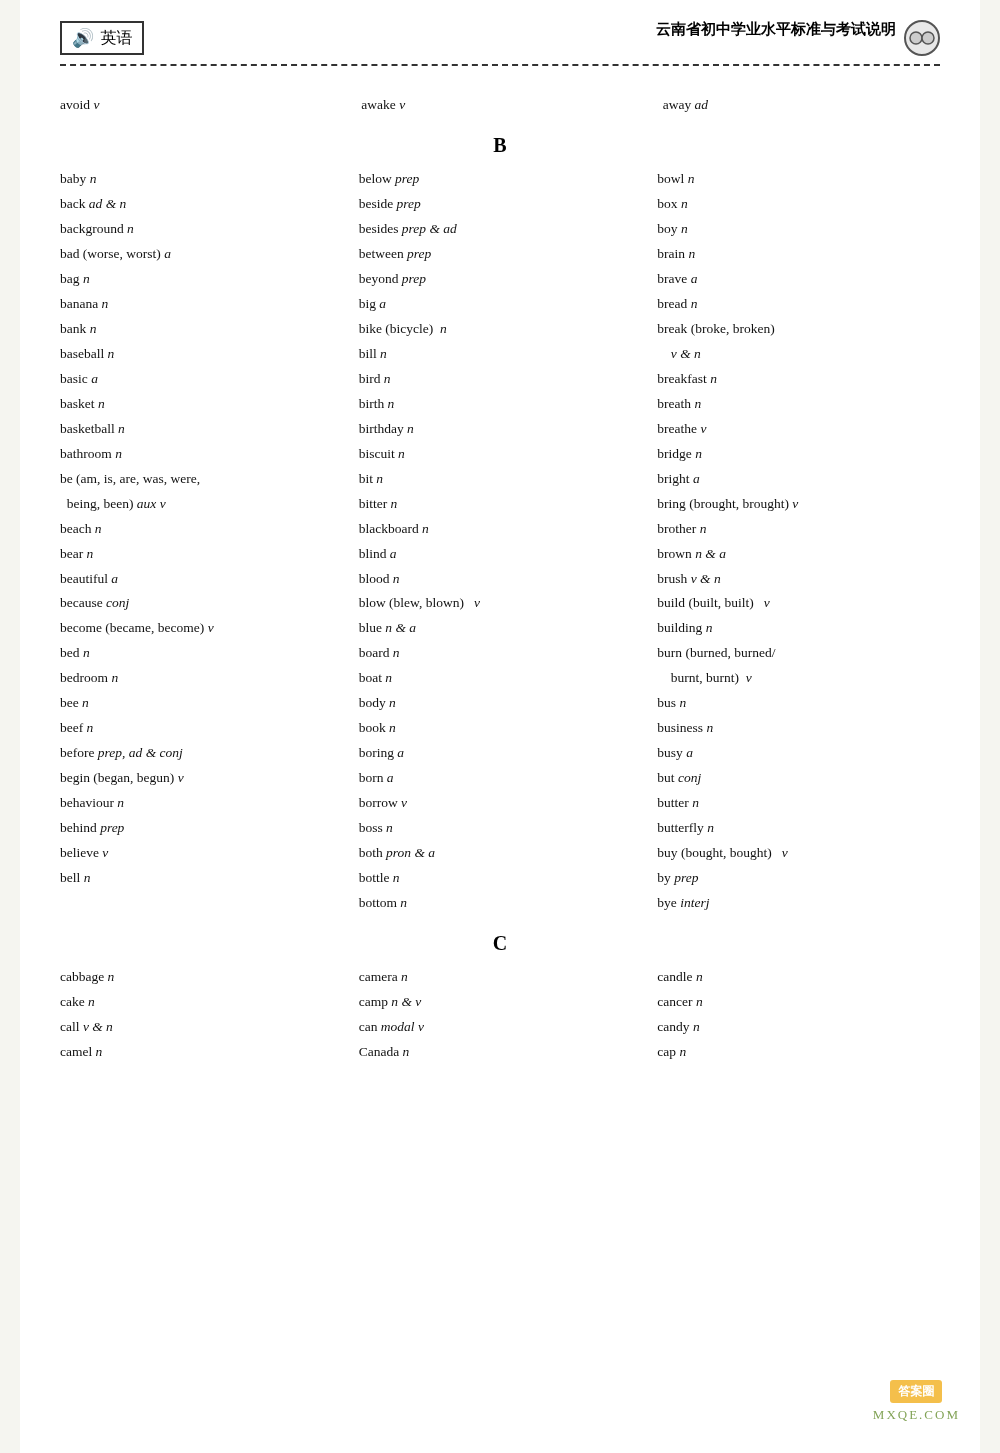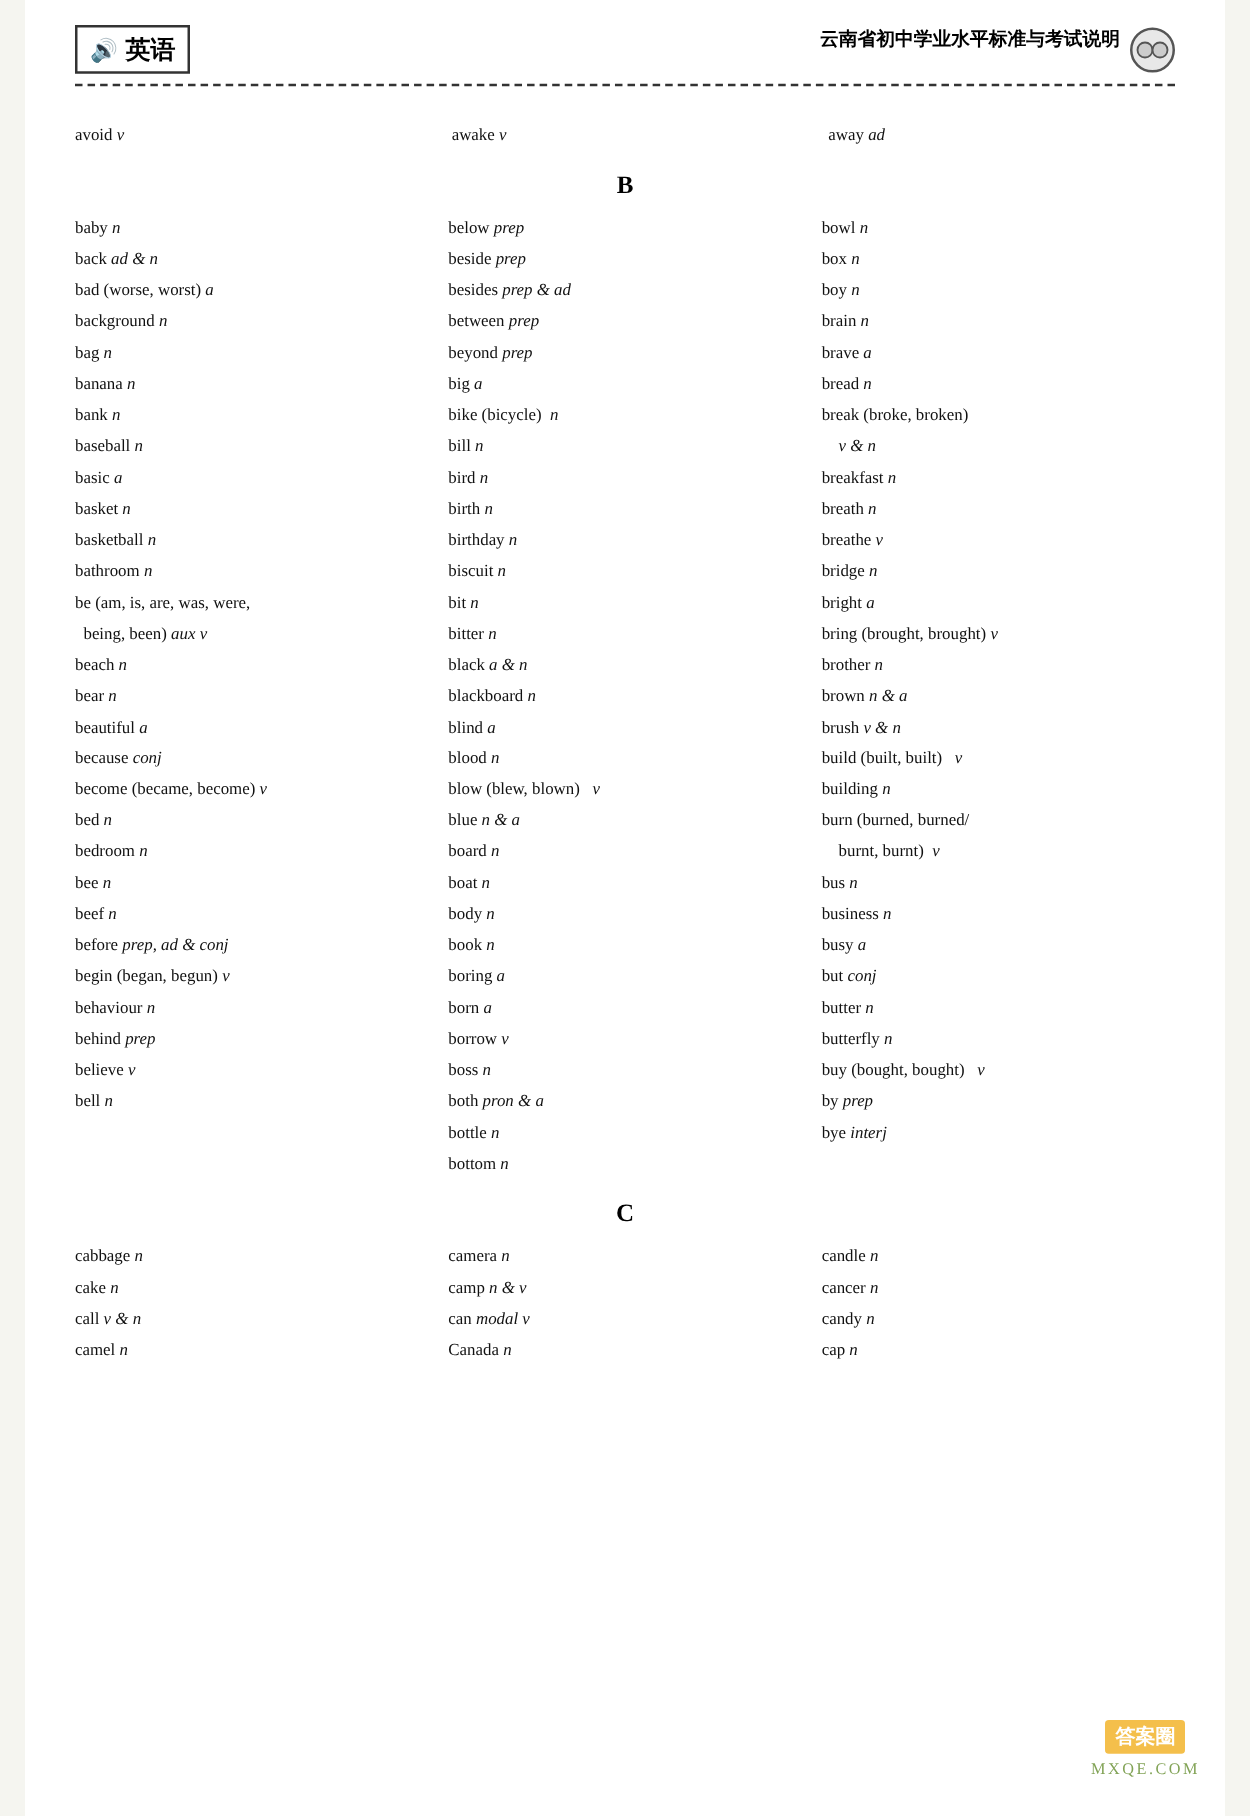--- a/index.html
+++ b/index.html
@@ -31,22 +31,22 @@
       display: flex;
       align-items: center;
       gap: 6px;
       border: 2px solid #333;
       padding: 4px 10px;
     }
     .header-left .speaker-icon {
       font-size: 18px;
     }
     .header-left .title-cn {
-      font-size: 20px;
-      font-weight: bold;
+      font-size: 16px;
+      font-weight: normal;
     }
     .header-right {
       display: flex;
       align-items: flex-start;
       gap: 8px;
     }
     .header-right .title-cn2 {
       font-size: 15px;
       font-weight: bold;
     }
@@ -143,22 +143,22 @@
     </div>
   </div>
 
   <div class="vocab-section">
     <div class="section-letter">B</div>
     <div class="columns">
 
       <div>
         <div class="vocab-entry">baby&nbsp;<span class="pos">n</span></div>
         <div class="vocab-entry">back&nbsp;<span class="pos">ad &amp; n</span></div>
+        <div class="vocab-entry">background&nbsp;<span class="pos">n</span></div>
         <div class="vocab-entry">bad (worse, worst)&nbsp;<span class="pos">a</span></div>
-        <div class="vocab-entry">background&nbsp;<span class="pos">n</span></div>
         <div class="vocab-entry">bag&nbsp;<span class="pos">n</span></div>
         <div class="vocab-entry">banana&nbsp;<span class="pos">n</span></div>
         <div class="vocab-entry">bank&nbsp;<span class="pos">n</span></div>
         <div class="vocab-entry">baseball&nbsp;<span class="pos">n</span></div>
         <div class="vocab-entry">basic&nbsp;<span class="pos">a</span></div>
         <div class="vocab-entry">basket&nbsp;<span class="pos">n</span></div>
         <div class="vocab-entry">basketball&nbsp;<span class="pos">n</span></div>
         <div class="vocab-entry">bathroom&nbsp;<span class="pos">n</span></div>
         <div class="vocab-entry">be (am, is, are, was, were,<br>&nbsp;&nbsp;being, been)&nbsp;<span class="pos">aux v</span></div>
         <div class="vocab-entry">beach&nbsp;<span class="pos">n</span></div>
@@ -186,21 +186,20 @@
         <div class="vocab-entry">beyond&nbsp;<span class="pos">prep</span></div>
         <div class="vocab-entry">big&nbsp;<span class="pos">a</span></div>
         <div class="vocab-entry">bike (bicycle)&nbsp;&nbsp;<span class="pos">n</span></div>
         <div class="vocab-entry">bill&nbsp;<span class="pos">n</span></div>
         <div class="vocab-entry">bird&nbsp;<span class="pos">n</span></div>
         <div class="vocab-entry">birth&nbsp;<span class="pos">n</span></div>
         <div class="vocab-entry">birthday&nbsp;<span class="pos">n</span></div>
         <div class="vocab-entry">biscuit&nbsp;<span class="pos">n</span></div>
         <div class="vocab-entry">bit&nbsp;<span class="pos">n</span></div>
         <div class="vocab-entry">bitter&nbsp;<span class="pos">n</span></div>
-        <div class="vocab-entry">black&nbsp;<span class="pos">a &amp; n</span></div>
         <div class="vocab-entry">blackboard&nbsp;<span class="pos">n</span></div>
         <div class="vocab-entry">blind&nbsp;<span class="pos">a</span></div>
         <div class="vocab-entry">blood&nbsp;<span class="pos">n</span></div>
         <div class="vocab-entry">blow (blew, blown)&nbsp;&nbsp;&nbsp;<span class="pos">v</span></div>
         <div class="vocab-entry">blue&nbsp;<span class="pos">n &amp; a</span></div>
         <div class="vocab-entry">board&nbsp;<span class="pos">n</span></div>
         <div class="vocab-entry">boat&nbsp;<span class="pos">n</span></div>
         <div class="vocab-entry">body&nbsp;<span class="pos">n</span></div>
         <div class="vocab-entry">book&nbsp;<span class="pos">n</span></div>
         <div class="vocab-entry">boring&nbsp;<span class="pos">a</span></div>
@@ -267,18 +266,18 @@
         <div class="vocab-entry">candle&nbsp;<span class="pos">n</span></div>
         <div class="vocab-entry">cancer&nbsp;<span class="pos">n</span></div>
         <div class="vocab-entry">candy&nbsp;<span class="pos">n</span></div>
         <div class="vocab-entry">cap&nbsp;<span class="pos">n</span></div>
       </div>
     </div>
   </div>
 
   <div class="watermark">
     <div style="display:flex;align-items:center;gap:4px;justify-content:center;margin-bottom:4px;">
-      <div style="background:#f0a500;color:white;font-size:16px;padding:3px 8px;border-radius:3px;font-weight:bold;">答案圈</div>
+      <div style="background:#f0a500;color:white;font-size:12px;padding:3px 8px;border-radius:3px;font-weight:bold;">答案圈</div>
     </div>
     <div style="font-size:13px;color:#4d7c0f;letter-spacing:2px;">MXQE.COM</div>
   </div>
 
 </div>
 
 </body></html>

